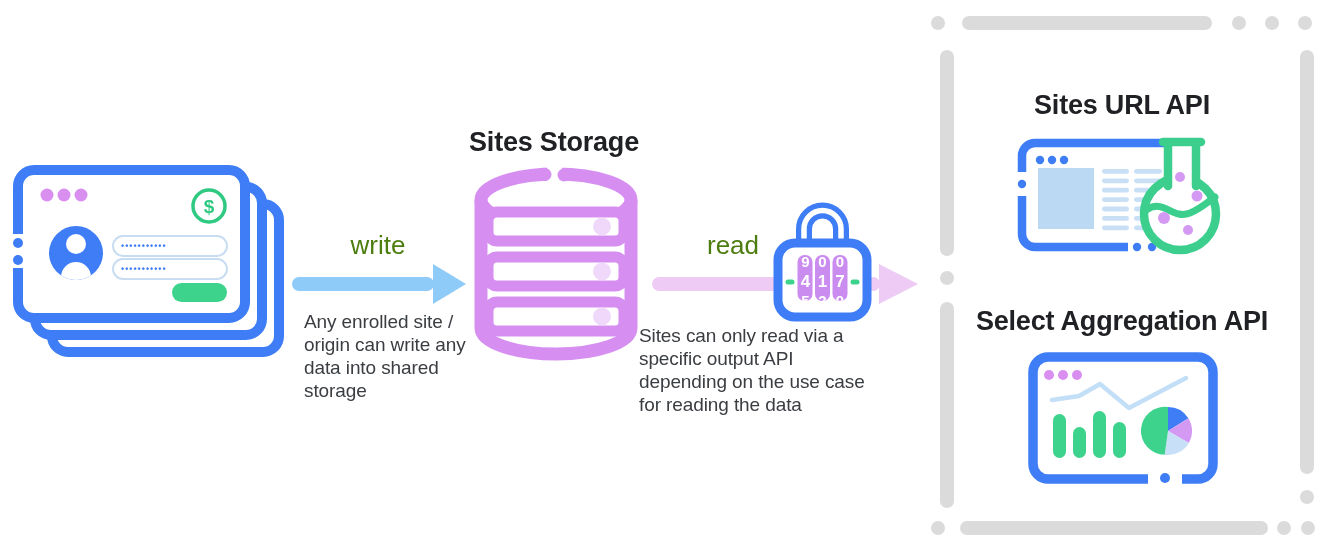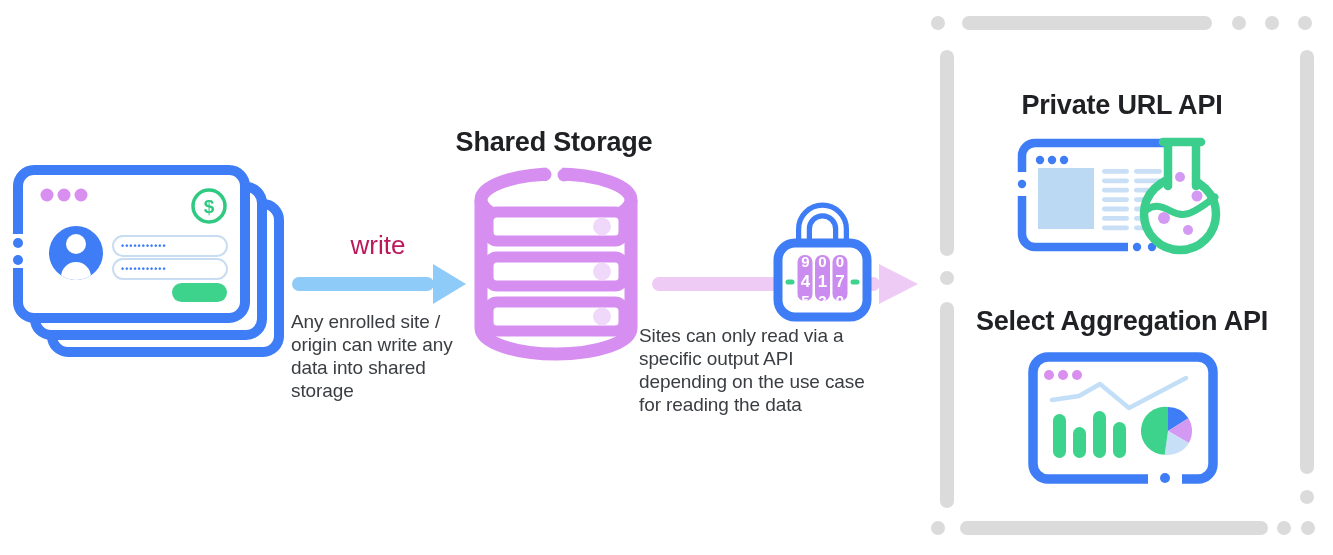--- a/index.html
+++ b/index.html
@@ -3,21 +3,21 @@
 <meta charset="utf-8">
 <style>
   html,body{margin:0;padding:0;background:#ffffff;}
   .stage{
     position:relative;width:1333px;height:555px;background:#ffffff;overflow:hidden;
     font-family:"Liberation Sans","DejaVu Sans",sans-serif;
   }
   .art{position:absolute;left:0;top:0;}
   .txt{position:absolute;color:#202124;}
   .title{font-size:27px;font-weight:700;text-align:center;letter-spacing:-0.2px;}
-  .flow-label{font-size:26px;font-weight:400;text-align:center;color:#be185d;}
+  .flow-label{font-size:26px;font-weight:400;text-align:center;color:#4d7c0f;}
   .desc{font-size:19px;line-height:23px;color:#3a3d41;letter-spacing:-0.1px;}
   .pw{
     position:absolute;font-size:9px;font-weight:700;letter-spacing:1px;color:#3E7DF5;
     height:12px;line-height:12px;white-space:nowrap;overflow:hidden;width:100px;
   }
   svg text{font-family:"Liberation Sans","DejaVu Sans",sans-serif;}
 </style>
 </head>
 <body>
 
@@ -207,26 +207,27 @@
         <path d="M1168,431 L1188.4,418.3 A24,24 0 0 1 1188.8,443 Z" fill="#D49AF3"></path>
         <path d="M1168,431 L1188.8,443 A24,24 0 0 1 1164.7,454.8 Z" fill="#C8E0F7"></path>
         <path d="M1168,431 L1164.7,454.8 A24,24 0 1 1 1168,407 Z" fill="#3DD38C"></path>
       </g>
     </g>
   </svg>
 
   <div class="pw" style="left:121px;top:240px;">•••••••••••</div>
   <div class="pw" style="left:121px;top:263px;">•••••••••••</div>
 
-  <div class="txt title" style="left:404px;top:127px;width:300px;">Shared Storage</div>
+  <div class="txt title" style="left:404px;top:127px;width:300px;">Sites Storage</div>
 
   <div class="txt flow-label" style="left:293px;top:230px;width:170px;">write</div>
 
-  <div class="txt desc" style="left:291px;top:310px;width:182px;">Any enrolled site / origin can write any data into shared storage</div>
-
+  <div class="txt desc" style="left:304px;top:310px;width:182px;">Any enrolled site / origin can write any data into shared storage</div>
+
+  <div class="txt flow-label" style="left:648px;top:230px;width:170px;">read</div>
 
   <div class="txt desc" style="left:639px;top:324px;width:245px;">Sites can only read via a specific output API depending on the use case for reading the data</div>
 
-  <div class="txt title" style="left:972px;top:90px;width:300px;">Private URL API</div>
+  <div class="txt title" style="left:972px;top:90px;width:300px;">Sites URL API</div>
 
   <div class="txt title" style="left:942px;top:306px;width:360px;">Select Aggregation API</div>
 
 </div>
 
 </body></html>

